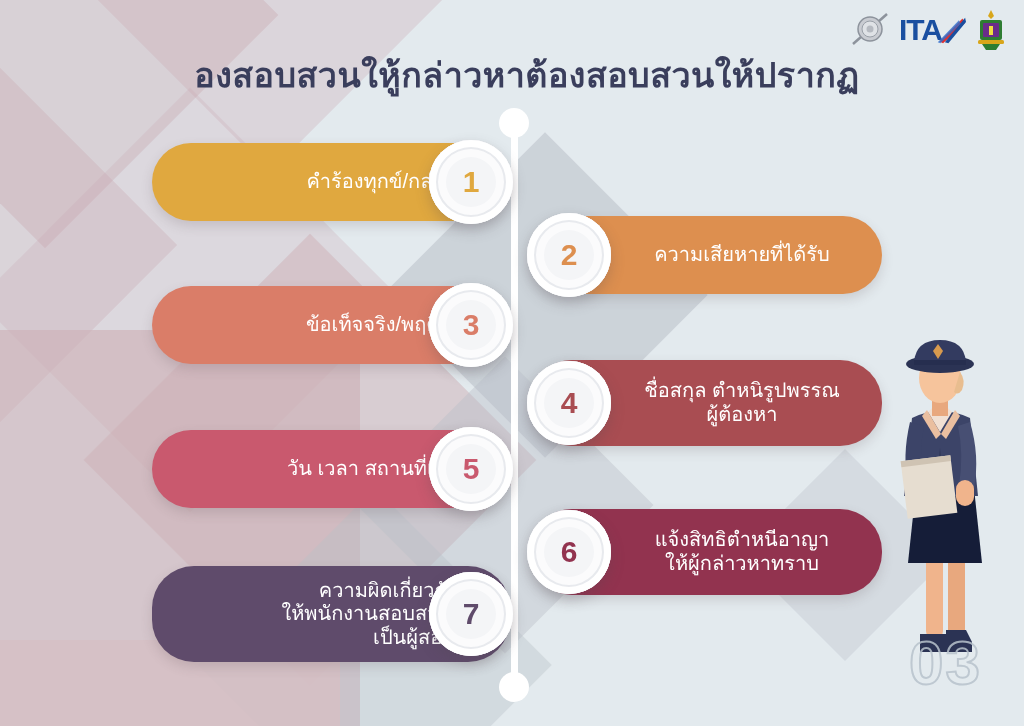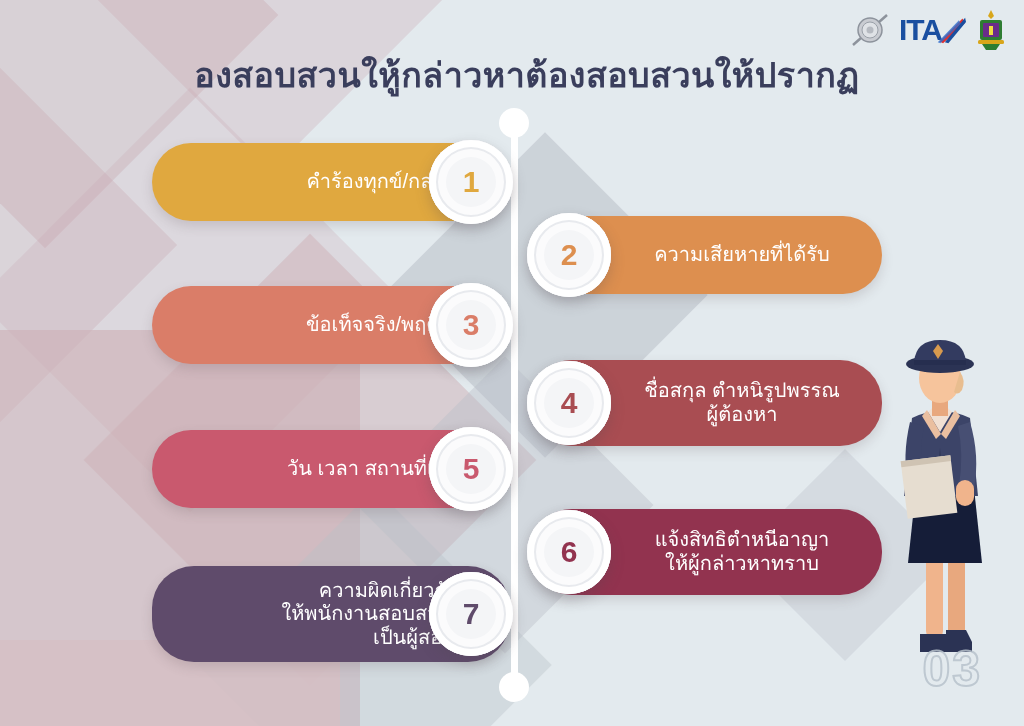--- a/index.html
+++ b/index.html
@@ -41,21 +41,21 @@
     position:absolute; background:#b9bfc9; opacity:.55; transform:rotate(45deg);
   }
   .g1 { left:430px; top:180px;  width:230px; height:230px; }
   .g2 { left:400px; top:400px;  width:210px; height:210px; opacity:.42; }
   .g3 { left:250px; top:540px;  width:250px; height:250px; opacity:.38; }
   .g4 { left:770px; top:480px;  width:150px; height:150px; opacity:.35; }
 
   
   .logos {
     position:absolute; right:16px; top:8px;
-    display:flex; align-items:center; gap:8px;
+    display:flex; gap:8px;
   }
   .logo-badge { width:42px; height:42px; position:relative; }
   .logo-ita { display:flex; align-items:center; }
   .ita-text {
     font-size:30px; font-weight:bold; color:#1a4fa0;
     letter-spacing:-1px; font-family:"Liberation Sans", sans-serif;
   }
   .logo-royal { width:34px; height:44px; }
 
   
@@ -127,21 +127,21 @@
   }
   .disc-right-end { right:-3px; }
   .disc-left-end  { left:-3px; }
 
   
   .officer { position:absolute; right:14px; top:338px; width:140px; height:330px; }
 
   
   .page-num {
     position:absolute; right:42px; bottom:28px;
-    font-size:50px; font-weight:bold;
+    font-size:62px; font-weight:bold;
     color:transparent;
     -webkit-text-stroke:2px #b8c3cc;
     letter-spacing:2px;
     font-family:"Liberation Sans", sans-serif;
     opacity:.85;
   }
 
   
   .footer {
     position:absolute; left:14px; bottom:14px;

